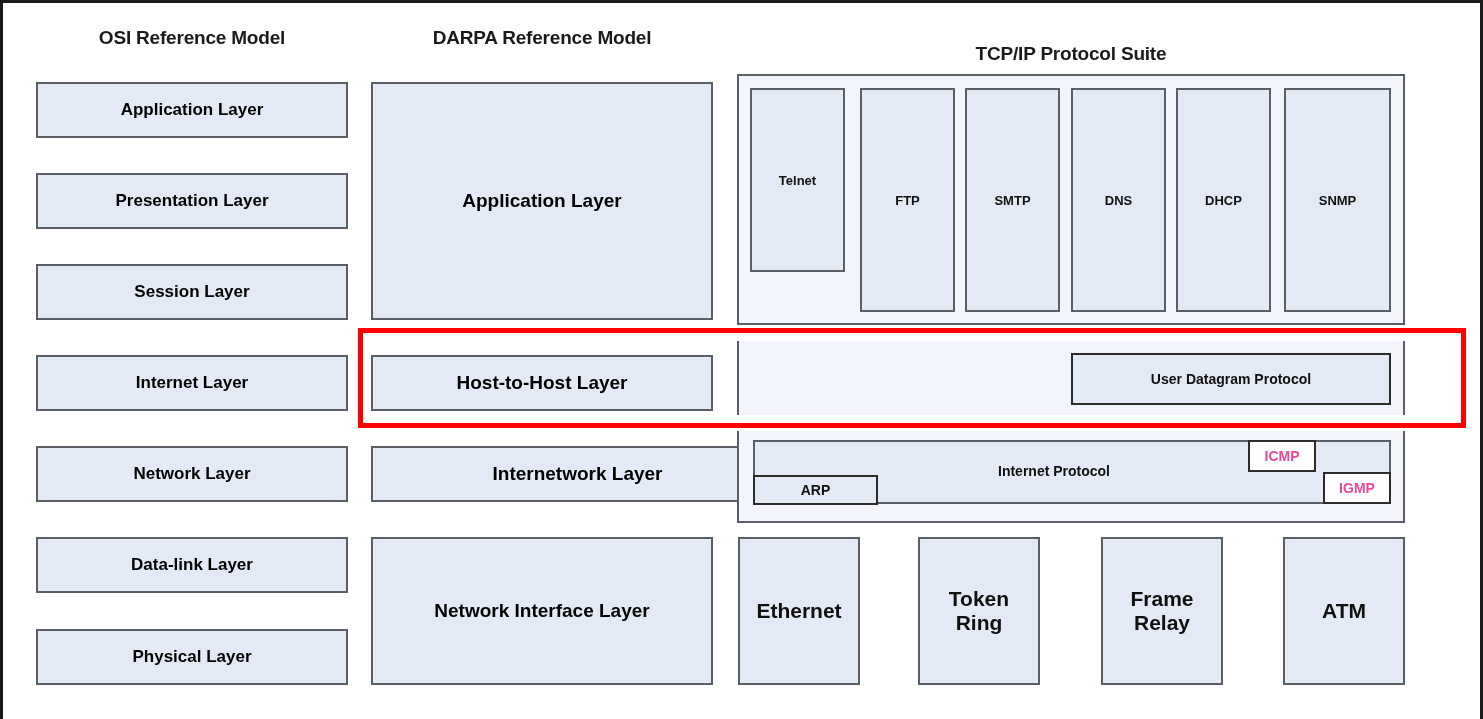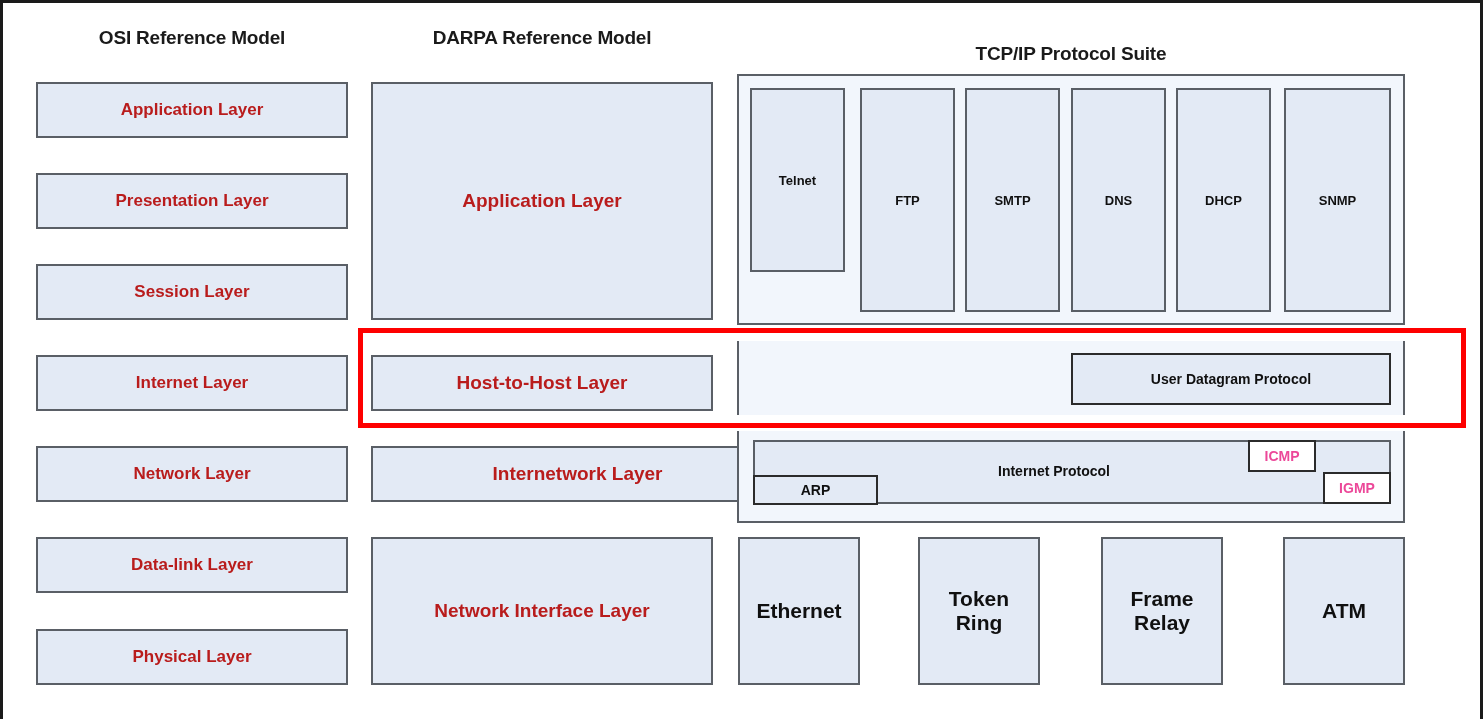--- a/index.html
+++ b/index.html
@@ -32,21 +32,21 @@
   }
   
   .box {
     position: absolute;
     background: #e3eaf5;
     border: 2px solid #5a5f66;
     display: flex;
     align-items: center;
     justify-content: center;
     text-align: center;
-    color: #b91c1c;
+    color: #000000;
     font-weight: bold;
     line-height: 1.15;
   }
   .lbl { display: block; width: 100%; padding: 0 4px; }
   .osi-box   { font-size: 17px; }
   .darpa-box { font-size: 19px; }
   .panel {
     position: absolute;
     background: #f2f6fc;
     border: 2px solid #5a5f66;

